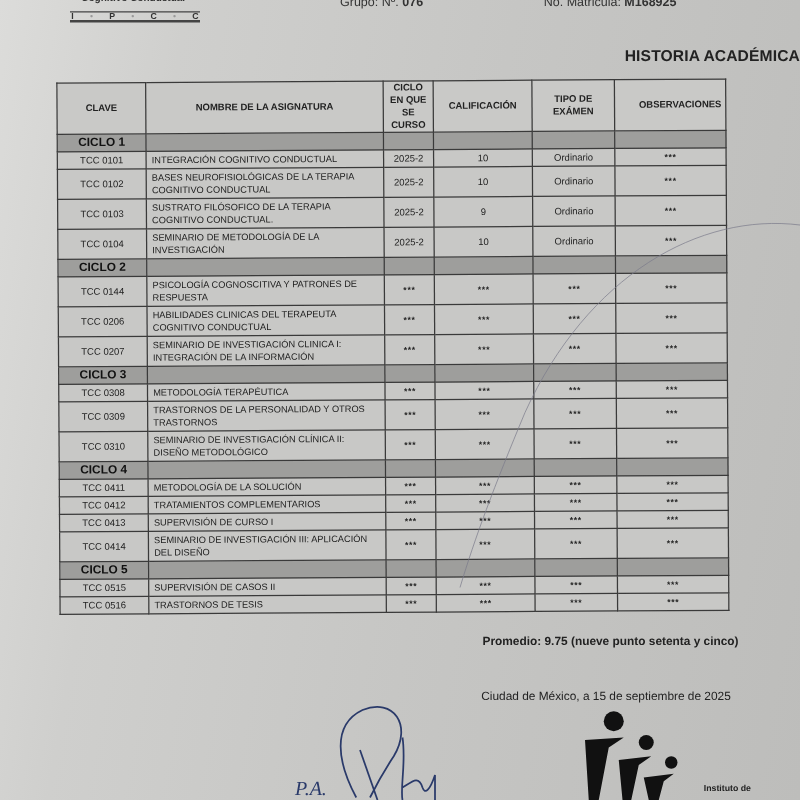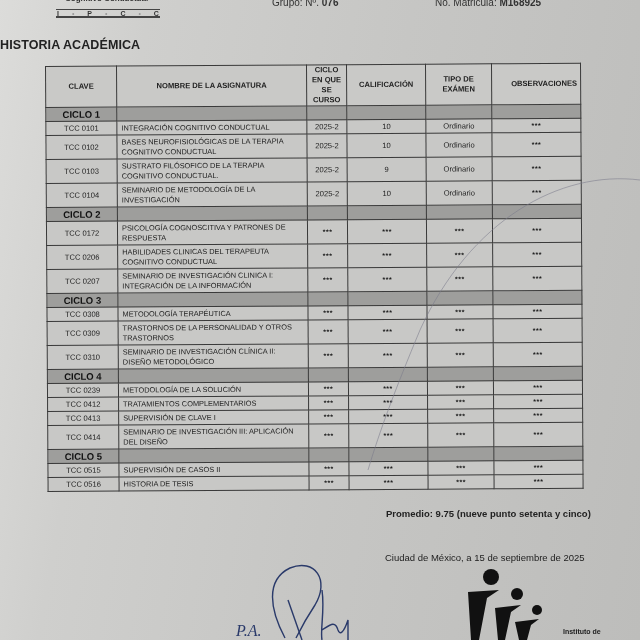--- a/index.html
+++ b/index.html
@@ -25,21 +25,21 @@
     }
     .logo-bar .dot { color: #999; font-weight: normal; }
     .grupo {
       position: absolute; left: 272px; top: -3px; font-size: 10px; color: #333; white-space: nowrap;
     }
     .matricula {
       position: absolute; left: 435px; top: -3px; font-size: 10px; color: #333; white-space: nowrap;
     }
     .grupo b, .matricula b { font-weight: bold; }
     .doc-title {
-      position: absolute; left: 0; width: 640px; top: 38px; text-align: left;
+      position: absolute; left: 0; width: 640px; top: 38px; text-align: right;
       font-size: 12.5px; font-weight: bold; color: #222; letter-spacing: 0.1px;
     }
     table.historia {
       position: absolute; left: 45px; top: 66px;
       border-collapse: collapse;
       transform: rotate(-0.35deg); transform-origin: left top;
       font-size: 7.6px;
     }
     table.historia td, table.historia th {
       border: 1.2px solid #3a3a3a; padding: 0 3px; box-sizing: border-box;
@@ -158,21 +158,21 @@
       </tr>
       <tr class="ciclo">
         <td class="ciclo-label">CICLO 2</td>
         <td></td>
         <td></td>
         <td></td>
         <td></td>
         <td></td>
       </tr>
       <tr class="subj h2">
-        <td class="clave"><span>TCC 0172</span></td>
+        <td class="clave"><span>TCC 0144</span></td>
         <td class="nombre"><span>PSICOLOGÍA COGNOSCITIVA Y PATRONES DE RESPUESTA</span></td>
         <td class="c"><span class="stars">***</span></td>
         <td class="c"><span class="stars">***</span></td>
         <td class="c"><span class="stars">***</span></td>
         <td class="c"><span class="stars">***</span></td>
       </tr>
       <tr class="subj h2">
         <td class="clave"><span>TCC 0206</span></td>
         <td class="nombre"><span>HABILIDADES CLINICAS DEL TERAPEUTA COGNITIVO CONDUCTUAL</span></td>
         <td class="c"><span class="stars">***</span></td>
@@ -222,38 +222,38 @@
       </tr>
       <tr class="ciclo">
         <td class="ciclo-label">CICLO 4</td>
         <td></td>
         <td></td>
         <td></td>
         <td></td>
         <td></td>
       </tr>
       <tr class="subj h1">
-        <td class="clave"><span>TCC 0239</span></td>
+        <td class="clave"><span>TCC 0411</span></td>
         <td class="nombre"><span>METODOLOGÍA DE LA SOLUCIÓN</span></td>
         <td class="c"><span class="stars">***</span></td>
         <td class="c"><span class="stars">***</span></td>
         <td class="c"><span class="stars">***</span></td>
         <td class="c"><span class="stars">***</span></td>
       </tr>
       <tr class="subj h1">
         <td class="clave"><span>TCC 0412</span></td>
         <td class="nombre"><span>TRATAMIENTOS COMPLEMENTARIOS</span></td>
         <td class="c"><span class="stars">***</span></td>
         <td class="c"><span class="stars">***</span></td>
         <td class="c"><span class="stars">***</span></td>
         <td class="c"><span class="stars">***</span></td>
       </tr>
       <tr class="subj h1">
         <td class="clave"><span>TCC 0413</span></td>
-        <td class="nombre"><span>SUPERVISIÓN DE CLAVE I</span></td>
+        <td class="nombre"><span>SUPERVISIÓN DE CURSO I</span></td>
         <td class="c"><span class="stars">***</span></td>
         <td class="c"><span class="stars">***</span></td>
         <td class="c"><span class="stars">***</span></td>
         <td class="c"><span class="stars">***</span></td>
       </tr>
       <tr class="subj h2">
         <td class="clave"><span>TCC 0414</span></td>
         <td class="nombre"><span>SEMINARIO DE INVESTIGACIÓN III: APLICACIÓN DEL  DISEÑO</span></td>
         <td class="c"><span class="stars">***</span></td>
         <td class="c"><span class="stars">***</span></td>
@@ -271,21 +271,21 @@
       <tr class="subj h1">
         <td class="clave"><span>TCC 0515</span></td>
         <td class="nombre"><span>SUPERVISIÓN DE CASOS II</span></td>
         <td class="c"><span class="stars">***</span></td>
         <td class="c"><span class="stars">***</span></td>
         <td class="c"><span class="stars">***</span></td>
         <td class="c"><span class="stars">***</span></td>
       </tr>
       <tr class="subj h1">
         <td class="clave"><span>TCC 0516</span></td>
-        <td class="nombre"><span>HISTORIA DE TESIS</span></td>
+        <td class="nombre"><span>TRASTORNOS DE TESIS</span></td>
         <td class="c"><span class="stars">***</span></td>
         <td class="c"><span class="stars">***</span></td>
         <td class="c"><span class="stars">***</span></td>
         <td class="c"><span class="stars">***</span></td>
       </tr>
     </tbody>
 </table>
 
 <div class="promedio">Promedio: 9.75 (nueve punto setenta y cinco)</div>
 <div class="fecha">Ciudad de México, a 15 de septiembre de 2025</div>

